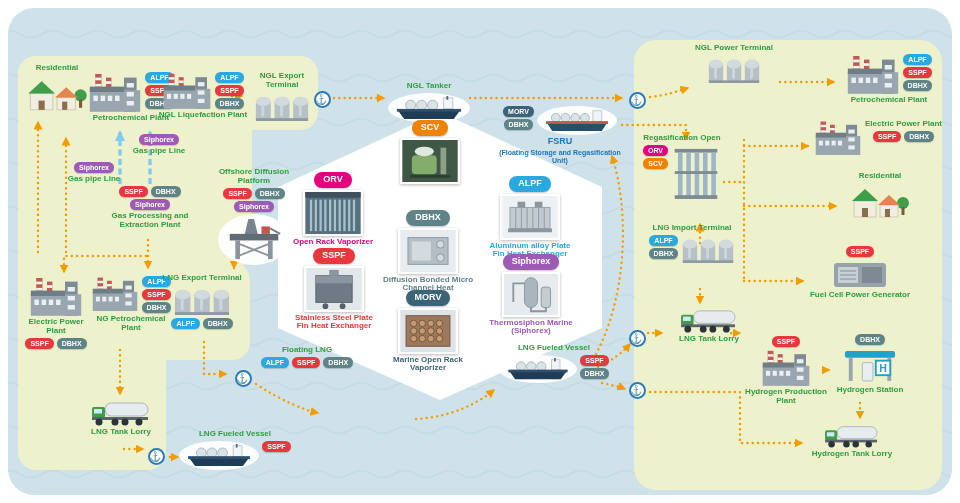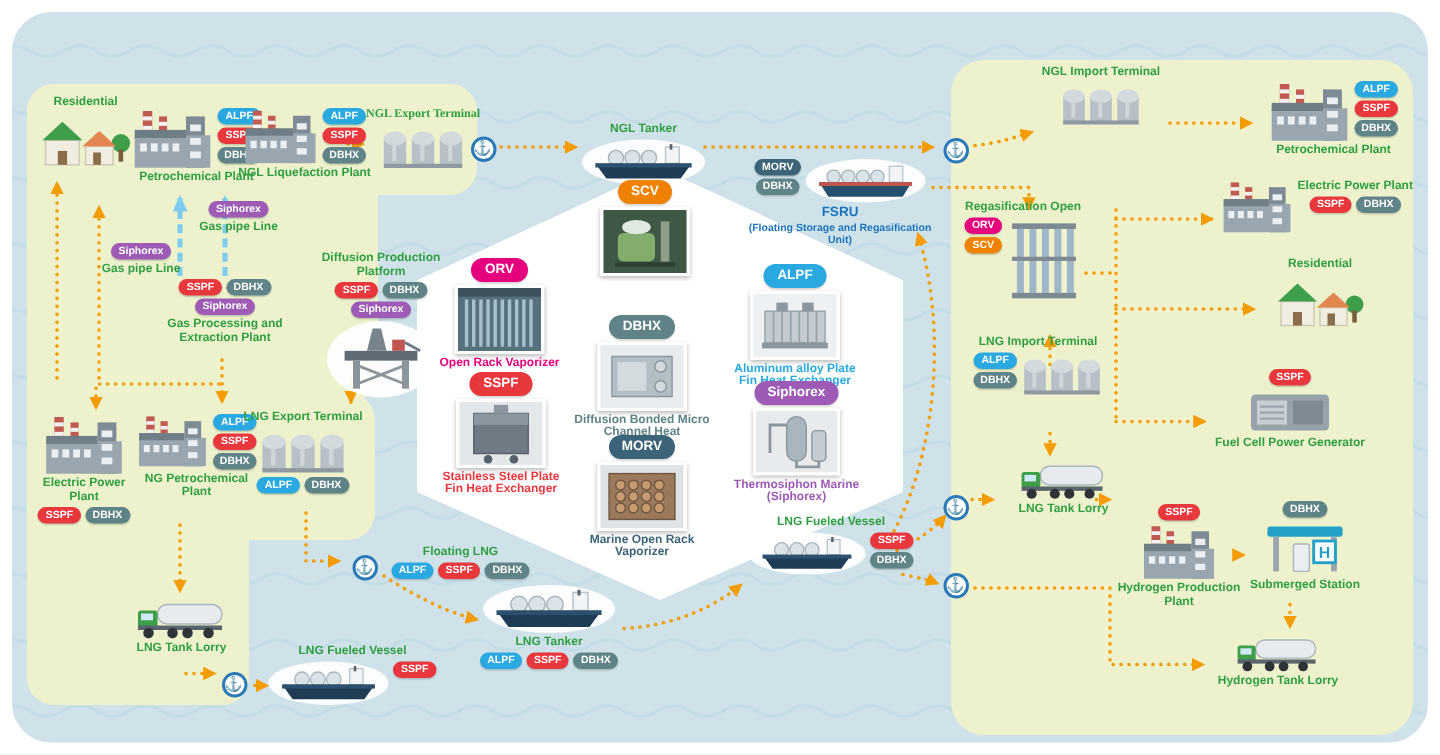--- a/index.html
+++ b/index.html
@@ -164,21 +164,21 @@
             </svg></div>
           <div class="badges col">
             <span class="badge" style="background: rgb(41, 169, 224);">ALPF</span>
             <span class="badge" style="background: rgb(232, 56, 61);">SSPF</span>
             <span class="badge" style="background: rgb(95, 131, 135);">DBHX</span>
           </div>
         </div>
         <div class="lbl" style="color: rgb(47, 158, 65); font-size: 8px;">NGL Liquefaction Plant</div>
       </div>
       <div class="node" style="left: 244px; top: 72px; width: 76px;">
-        <div class="lbl" style="color: rgb(47, 158, 65); font-size: 8px; font-family: Liberation Serif, serif;">NGL Export Terminal</div>
+        <div class="lbl" style="color: rgb(47, 158, 65); font-size: 8px;">NGL Export Terminal</div>
         <div class="iconwrap"><svg width="56" height="30" viewBox="0 0 60 32">
             <g fill="#b6c0c6">
               <rect x="2" y="10" width="16" height="19"></rect>
               <rect x="22" y="10" width="16" height="19"></rect>
               <rect x="42" y="10" width="16" height="19"></rect>
             </g>
             <g fill="#d2dade">
               <ellipse cx="10" cy="10" rx="8" ry="5"></ellipse>
               <ellipse cx="30" cy="10" rx="8" ry="5"></ellipse>
               <ellipse cx="50" cy="10" rx="8" ry="5"></ellipse>
@@ -205,21 +205,21 @@
         <div class="badges row">
           <span class="badge" style="background: rgb(232, 56, 61);">SSPF</span>
           <span class="badge" style="background: rgb(95, 131, 135);">DBHX</span>
         </div>
         <div class="badges row">
           <span class="badge" style="background: rgb(157, 91, 181);">Siphorex</span>
         </div>
         <div class="lbl" style="color: rgb(47, 158, 65); font-size: 8px;">Gas Processing and Extraction Plant</div>
       </div>
       <div class="node" style="left: 210px; top: 168px; width: 88px;">
-        <div class="lbl" style="color: rgb(47, 158, 65); font-size: 8px;">Diffusion Production Platform</div>
+        <div class="lbl" style="color: rgb(47, 158, 65); font-size: 8px;">Offshore Diffusion Platform</div>
         <div class="badges row">
           <span class="badge" style="background: rgb(232, 56, 61);">SSPF</span>
           <span class="badge" style="background: rgb(95, 131, 135);">DBHX</span>
         </div>
         <div class="badges row">
           <span class="badge" style="background: rgb(157, 91, 181);">Siphorex</span>
         </div>
         <div class="iconwrap foam"><svg width="56" height="45" viewBox="0 0 60 48">
             <polygon points="24,2 30,2 34,18 20,18" fill="#77848e"></polygon>
             <rect x="4" y="18" width="52" height="7" fill="#5f6b75"></rect>
@@ -328,39 +328,22 @@
               <circle cx="28" cy="10" r="5.5" fill="#d9e3e8" stroke="#a7b4bb"></circle>
               <circle cx="40" cy="10" r="5.5" fill="#d9e3e8" stroke="#a7b4bb"></circle>
               <path d="M1,14 H71 L63,25 H9 Z" fill="#1e3c55"></path>
               <rect x="1" y="14" width="70" height="3" fill="#2c506e"></rect>
             </svg></div>
           <div class="badges col">
             <span class="badge" style="background: rgb(232, 56, 61);">SSPF</span>
           </div>
         </div>
       </div>
-      <div class="node" style="left: 258px; top: 364px; width: 98px;">
+      <div class="node" style="left: 258px; top: 346px; width: 98px;">
         <div class="lbl" style="color: rgb(47, 158, 65); font-size: 8px;">Floating LNG</div>
-        <div class="badges row">
-          <span class="badge" style="background: rgb(41, 169, 224);">ALPF</span>
-          <span class="badge" style="background: rgb(232, 56, 61);">SSPF</span>
-          <span class="badge" style="background: rgb(95, 131, 135);">DBHX</span>
-        </div>
-      </div>
-      <div class="node" style="left: 318px; top: 390px; width: 96px;">
-        <div class="iconwrap foam"><svg width="72" height="26" viewBox="0 0 72 26">
-            <rect x="52" y="2" width="10" height="12" fill="#f2f5f7" stroke="#b9c4cb"></rect>
-            <rect x="55" y="0" width="2" height="4" fill="#5a646c"></rect>
-            <circle cx="16" cy="10" r="5.5" fill="#d9e3e8" stroke="#a7b4bb"></circle>
-            <circle cx="28" cy="10" r="5.5" fill="#d9e3e8" stroke="#a7b4bb"></circle>
-            <circle cx="40" cy="10" r="5.5" fill="#d9e3e8" stroke="#a7b4bb"></circle>
-            <path d="M1,14 H71 L63,25 H9 Z" fill="#1e3c55"></path>
-            <rect x="1" y="14" width="70" height="3" fill="#2c506e"></rect>
-          </svg></div>
-        <div class="lbl" style="color: rgb(47, 158, 65); font-size: 8px;">LNG Tanker</div>
         <div class="badges row">
           <span class="badge" style="background: rgb(41, 169, 224);">ALPF</span>
           <span class="badge" style="background: rgb(232, 56, 61);">SSPF</span>
           <span class="badge" style="background: rgb(95, 131, 135);">DBHX</span>
         </div>
       </div>
       <div class="node" style="left: 388px; top: 82px; width: 82px;">
         <div class="lbl" style="color: rgb(47, 158, 65); font-size: 8px;">NGL Tanker</div>
         <div class="iconwrap foam"><svg width="66" height="24" viewBox="0 0 72 26">
             <rect x="52" y="2" width="10" height="12" fill="#f2f5f7" stroke="#b9c4cb"></rect>
@@ -522,21 +505,21 @@
               <path d="M1,14 H71 L63,25 H9 Z" fill="#1e3c55"></path>
               <rect x="1" y="14" width="70" height="3" fill="#2c506e"></rect>
             </svg></div>
           <div class="badges col">
             <span class="badge" style="background: rgb(232, 56, 61);">SSPF</span>
             <span class="badge" style="background: rgb(95, 131, 135);">DBHX</span>
           </div>
         </div>
       </div>
       <div class="node" style="left: 692px; top: 44px; width: 84px;">
-        <div class="lbl" style="color: rgb(47, 158, 65); font-size: 8px;">NGL Import Terminal</div>
+        <div class="lbl" style="color: rgb(47, 158, 65); font-size: 8px;">NGL Power Terminal</div>
         <div class="iconwrap"><svg width="54" height="29" viewBox="0 0 60 32">
             <g fill="#b6c0c6">
               <rect x="2" y="10" width="16" height="19"></rect>
               <rect x="22" y="10" width="16" height="19"></rect>
               <rect x="42" y="10" width="16" height="19"></rect>
             </g>
             <g fill="#d2dade">
               <ellipse cx="10" cy="10" rx="8" ry="5"></ellipse>
               <ellipse cx="30" cy="10" rx="8" ry="5"></ellipse>
               <ellipse cx="50" cy="10" rx="8" ry="5"></ellipse>
@@ -716,21 +699,21 @@
           <span class="badge" style="background: rgb(95, 131, 135);">DBHX</span>
         </div>
         <div class="iconwrap"><svg width="54" height="37" viewBox="0 0 56 38">
             <rect x="2" y="4" width="52" height="7" rx="2" fill="#23a1c9"></rect>
             <rect x="6" y="11" width="4" height="24" fill="#9aa5ae"></rect>
             <rect x="46" y="11" width="4" height="24" fill="#9aa5ae"></rect>
             <rect x="20" y="16" width="11" height="19" rx="1.5" fill="#e9eef1" stroke="#aab6bd"></rect>
             <rect x="34" y="14" width="15" height="15" fill="#ffffff" stroke="#23a1c9" stroke-width="2"></rect>
             <text x="41.5" y="26" text-anchor="middle" font-size="11" font-weight="bold" fill="#23a1c9" font-family="Liberation Sans,sans-serif">H</text>
           </svg></div>
-        <div class="lbl" style="color: rgb(47, 158, 65); font-size: 8px;">Submerged Station</div>
+        <div class="lbl" style="color: rgb(47, 158, 65); font-size: 8px;">Hydrogen Station</div>
       </div>
       <div class="node" style="left: 806px; top: 422px; width: 92px; text-align: center;">
         <div class="iconwrap"><svg width="58" height="26" viewBox="0 0 62 28">
             <rect x="15" y="5" width="43" height="13" rx="6.5" fill="#e6ebee" stroke="#aab6bd"></rect>
             <rect x="2" y="9" width="13" height="11" rx="2" fill="#3f9e4a"></rect>
             <rect x="4" y="11" width="8" height="4.5" fill="#cfe9f6"></rect>
             <rect x="2" y="19" width="56" height="3" fill="#5a646c"></rect>
             <circle cx="9" cy="24" r="3.5" fill="#2e3338"></circle>
             <circle cx="25" cy="24" r="3.5" fill="#2e3338"></circle>
             <circle cx="35" cy="24" r="3.5" fill="#2e3338"></circle>

